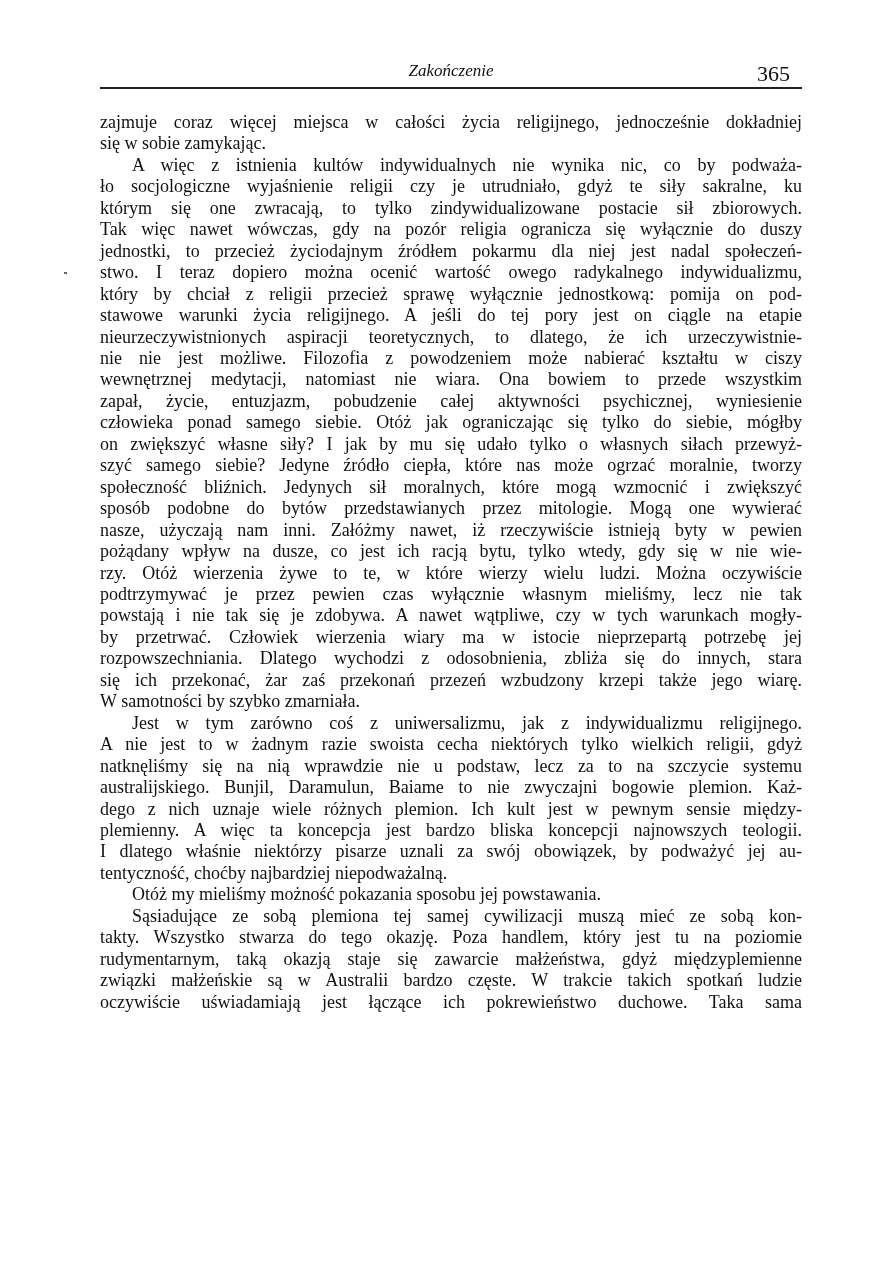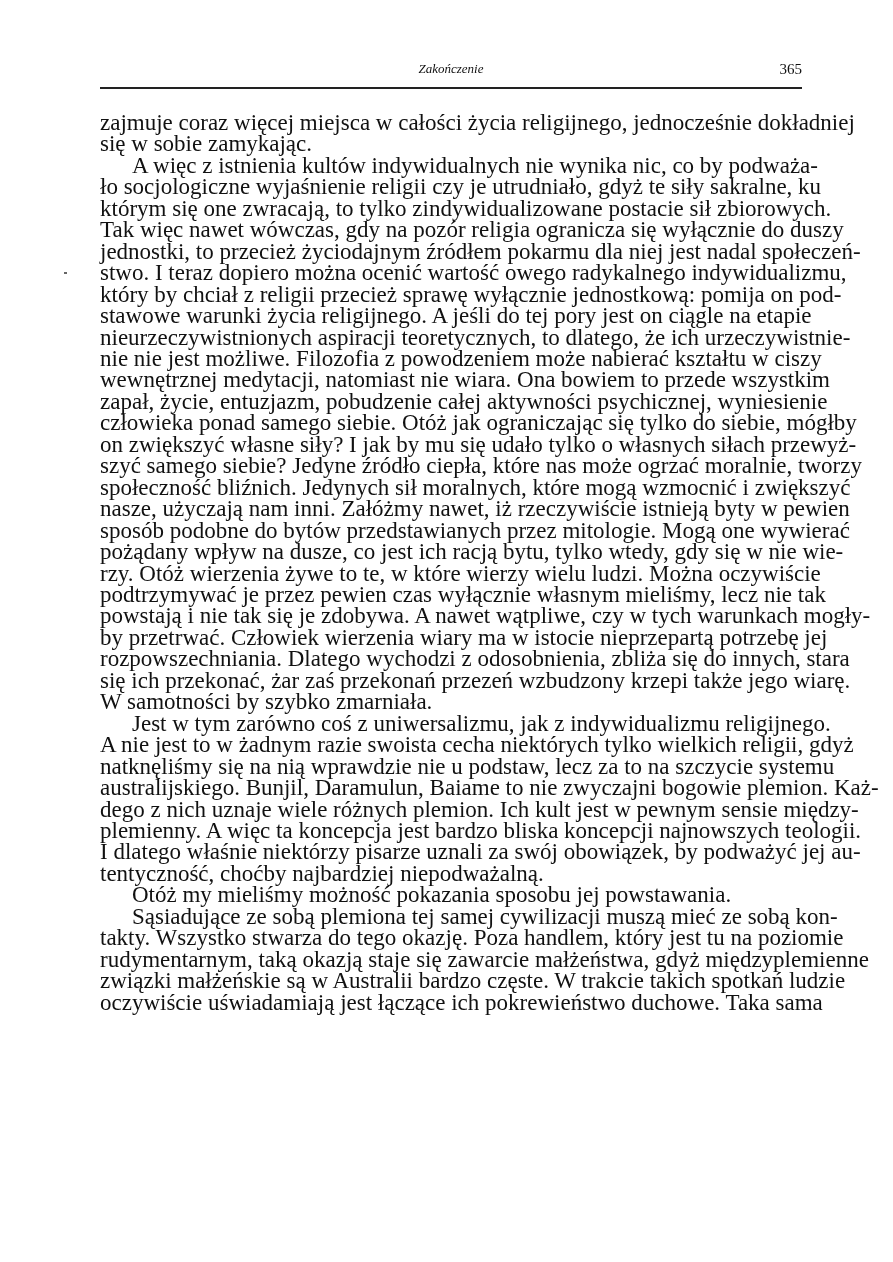--- a/index.html
+++ b/index.html
@@ -1,24 +1,24 @@
 <!DOCTYPE html>
 <html><head>
 <meta charset="utf-8">
 <style>
   html, body { margin: 0; padding: 0; background: #ffffff; }
   body { width: 893px; height: 1262px; position: relative; overflow: hidden;
          font-family: "Liberation Serif", "DejaVu Serif", serif; color: #111; }
   .page { position: absolute; left: 0; top: 0; width: 893px; height: 1262px; }
   .header { position: absolute; left: 100px; top: 58px; width: 702px; height: 26px; }
   .running-title { position: absolute; left: 0; right: 0; text-align: center; top: 3px;
-                   font-style: italic; font-size: 13px; }
-  .page-number { position: absolute; right: 0; top: 3px; font-size: 15px; }
+                   font-style: italic; font-size: 17px; }
+  .page-number { position: absolute; right: 12px; top: 3px; font-size: 22px; }
   .rule { position: absolute; left: 100px; top: 87px; width: 702px; height: 2px; background: #222; }
-  .body-text { position: absolute; left: 100px; top: 112px; width: 702px; font-size: 23px; line-height: 21.46px; }
+  .body-text { position: absolute; left: 100px; top: 112px; width: 702px; font-size: 18px; line-height: 21.46px; }
   .line { display: block; height: 21.46px; white-space: nowrap; text-align: justify; text-align-last: justify; }
   .line.last { text-align-last: left; }
   .line.indent { padding-left: 32px; }
   .margin-mark { position: absolute; left: 64px; top: 272px; width: 3px; height: 2px; background: #666; }
 </style>
 </head>
 <body>
 
 <div class="page">
   <div class="header">
@@ -39,22 +39,22 @@
       <span class="line">który by chciał z religii przecież sprawę wyłącznie jednostkową: pomija on pod-</span>
       <span class="line">stawowe warunki życia religijnego. A jeśli do tej pory jest on ciągle na etapie</span>
       <span class="line">nieurzeczywistnionych aspiracji teoretycznych, to dlatego, że ich urzeczywistnie-</span>
       <span class="line">nie nie jest możliwe. Filozofia z powodzeniem może nabierać kształtu w ciszy</span>
       <span class="line">wewnętrznej medytacji, natomiast nie wiara. Ona bowiem to przede wszystkim</span>
       <span class="line">zapał, życie, entuzjazm, pobudzenie całej aktywności psychicznej, wyniesienie</span>
       <span class="line">człowieka ponad samego siebie. Otóż jak ograniczając się tylko do siebie, mógłby</span>
       <span class="line">on zwiększyć własne siły? I jak by mu się udało tylko o własnych siłach przewyż-</span>
       <span class="line">szyć samego siebie? Jedyne źródło ciepła, które nas może ogrzać moralnie, tworzy</span>
       <span class="line">społeczność bliźnich. Jedynych sił moralnych, które mogą wzmocnić i zwiększyć</span>
+      <span class="line">sposób podobne do bytów przedstawianych przez mitologie. Mogą one wywierać</span>
       <span class="line">nasze, użyczają nam inni. Załóżmy nawet, iż rzeczywiście istnieją byty w pewien</span>
-      <span class="line">sposób podobne do bytów przedstawianych przez mitologie. Mogą one wywierać</span>
       <span class="line">pożądany wpływ na dusze, co jest ich racją bytu, tylko wtedy, gdy się w nie wie-</span>
       <span class="line">rzy. Otóż wierzenia żywe to te, w które wierzy wielu ludzi. Można oczywiście</span>
       <span class="line">podtrzymywać je przez pewien czas wyłącznie własnym mieliśmy, lecz nie tak</span>
       <span class="line">powstają i nie tak się je zdobywa. A nawet wątpliwe, czy w tych warunkach mogły-</span>
       <span class="line">by przetrwać. Człowiek wierzenia wiary ma w istocie nieprzepartą potrzebę jej</span>
       <span class="line">rozpowszechniania. Dlatego wychodzi z odosobnienia, zbliża się do innych, stara</span>
       <span class="line">się ich przekonać, żar zaś przekonań przezeń wzbudzony krzepi także jego wiarę.</span>
       <span class="line last">W samotności by szybko zmarniała.</span>
       <span class="line indent">Jest w tym zarówno coś z uniwersalizmu, jak z indywidualizmu religijnego.</span>
       <span class="line">A nie jest to w żadnym razie swoista cecha niektórych tylko wielkich religii, gdyż</span>

